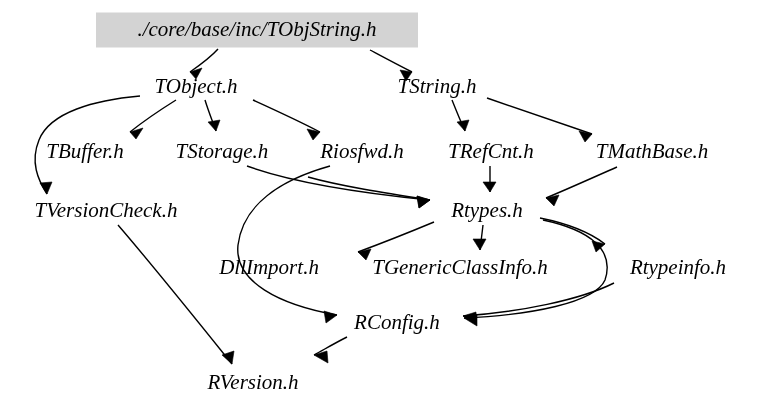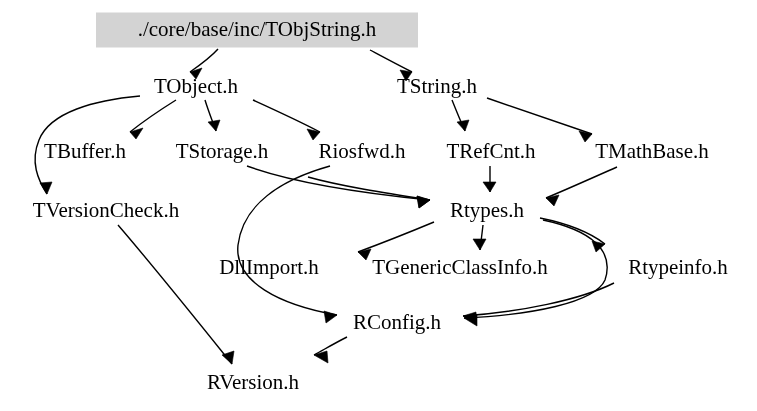--- a/index.html
+++ b/index.html
@@ -7,20 +7,21 @@
     padding: 0;
     background: #ffffff;
   }
   #graph-root {
     position: relative;
     width: 757px;
     height: 411px;
     background: #ffffff;
     overflow: hidden;
     font-family: "Liberation Serif", "DejaVu Serif", serif;
+    font-style: italic;
   }
   #graph-svg {
     position: absolute;
     left: 0;
     top: 0;
     width: 757px;
     height: 411px;
     display: block;
   }
   .node-label {

